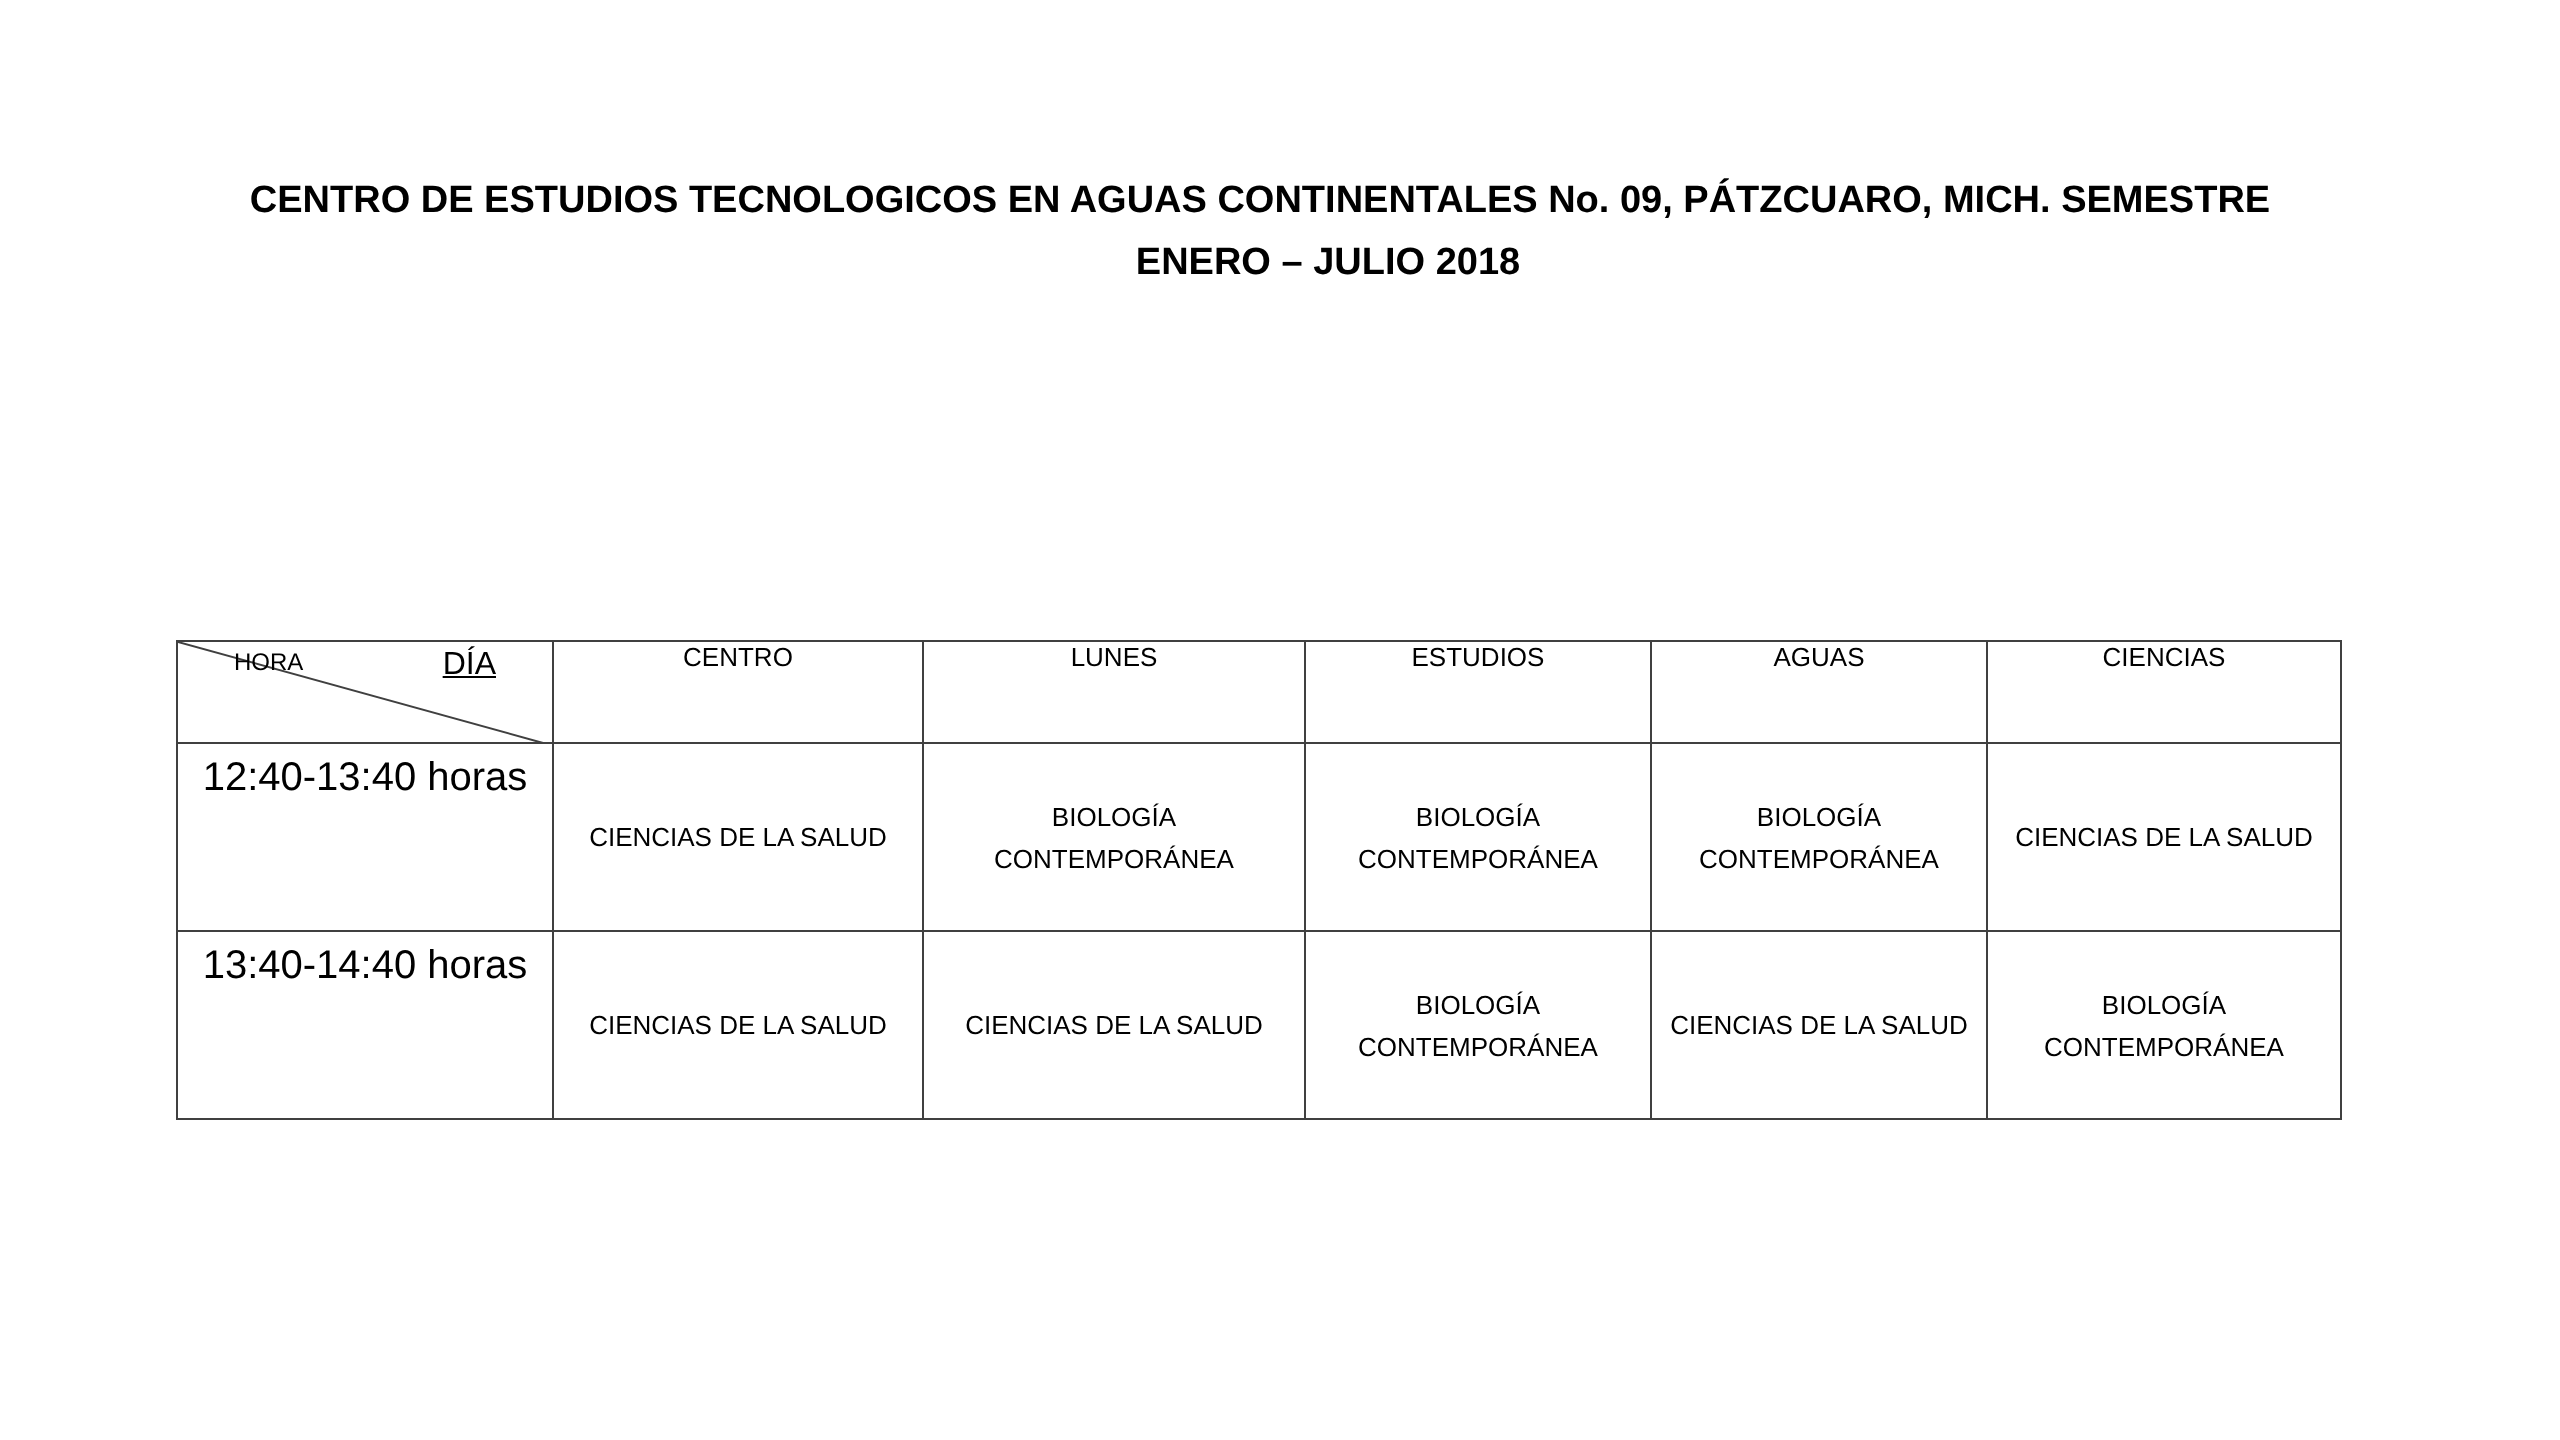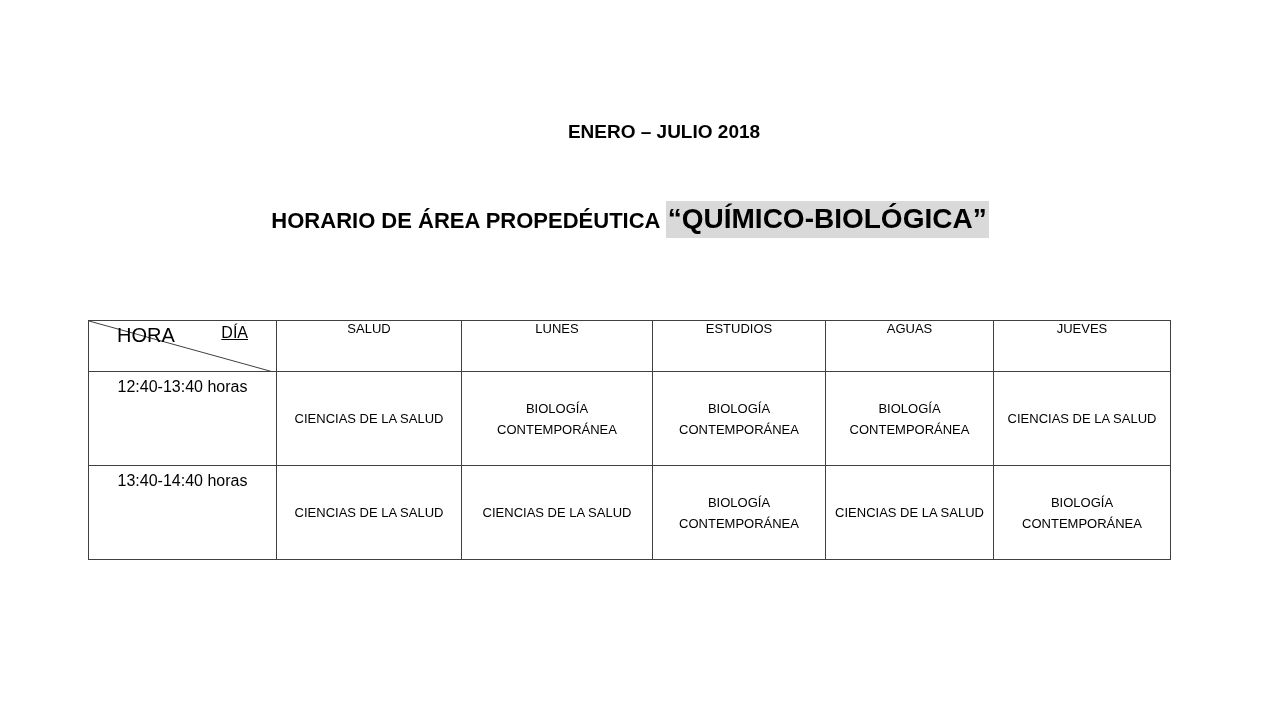--- a/index.html
+++ b/index.html
@@ -62,32 +62,32 @@
       vertical-align: top;
       font-size: 16px;
       padding-top: 3px;
     }
     .body-row td {
       height: 87px;
       vertical-align: middle;
     }
     .body-row td.time {
       vertical-align: top;
-      font-size: 16px;
+      font-size: 20px;
       padding-top: 6px;
     }
     .corner {
       position: relative;
       overflow: hidden;
     }
     .corner .hora {
       position: absolute;
       left: 28px;
       top: 3px;
-      font-size: 20px;
+      font-size: 12px;
     }
     .corner .dia {
       position: absolute;
       right: 28px;
       top: 3px;
       font-size: 16px;
       text-decoration: underline;
     }
     .corner svg {
       position: absolute;
@@ -98,47 +98,47 @@
       display: block;
       line-height: 21px;
       font-size: 13px;
     }
   </style>
 </head>
 <body>
 
 <div class="page">
 
+  <div class="header-line h1">CENTRO DE ESTUDIOS TECNOLOGICOS EN AGUAS CONTINENTALES No. 09,    PÁTZCUARO, MICH.  SEMESTRE</div>
   <div class="header-line h2">ENERO – JULIO 2018</div>
 
-  <div class="subtitle"><span>HORARIO DE ÁREA PROPEDÉUTICA </span><span class="hl">“QUÍMICO-BIOLÓGICA”</span></div>
 
   <table class="sched">
     <colgroup>
       <col style="width:188px">
       <col style="width:185px">
       <col style="width:191px">
       <col style="width:173px">
       <col style="width:168px">
       <col style="width:177px">
     </colgroup>
     <tbody>
         <tr class="hdr-row">
       <td class="corner">
         <svg width="188" height="52">
           <line x1="0" y1="0" x2="188" y2="52" stroke="#404040" stroke-width="1"></line>
         </svg>
         <span class="hora">HORA</span>
         <span class="dia">DÍA</span>
       </td>
-      <td>SALUD</td>
+      <td>CENTRO</td>
       <td>LUNES</td>
       <td>ESTUDIOS</td>
       <td>AGUAS</td>
-      <td>JUEVES</td>
+      <td>CIENCIAS</td>
     </tr>
 
     <tr class="body-row">
       <td class="time">12:40-13:40 horas</td>
       <td>
         <span class="subj">CIENCIAS DE LA SALUD</span>
       </td>
       <td>
         <span class="subj">BIOLOGÍA</span>
         <span class="subj">CONTEMPORÁNEA</span>

